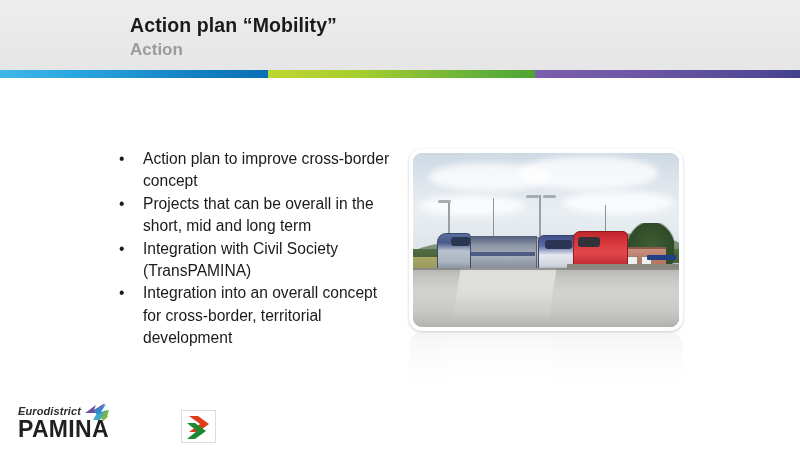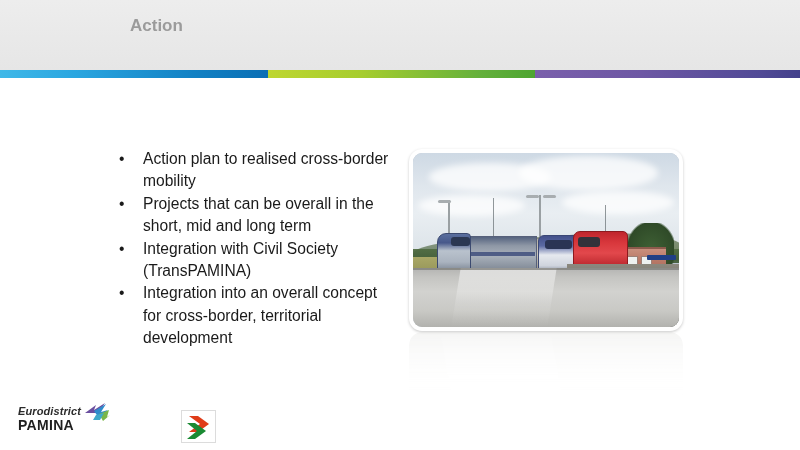--- a/index.html
+++ b/index.html
@@ -313,21 +313,21 @@
     line-height: 1;
   }
   #pamina-eurodistrict {
     font-size: 11px;
     font-weight: bold;
     color: #2b2b2b;
     letter-spacing: 0.1px;
     font-style: italic;
   }
   #pamina-name {
-    font-size: 14px;
+    font-size: 23px;
     font-weight: bold;
     color: #1f1f1f;
     letter-spacing: 0.3px;
     margin-top: 1px;
   }
   #pamina-mark {
     position: absolute;
     right: -2px;
     top: -2px;
     width: 26px;
@@ -345,36 +345,37 @@
     box-sizing: border-box;
   }
 </style>
 </head>
 <body>
 
 <div id="slide">
 
   <div id="header">
     <div id="header-text">
+      <div id="slide-title">Action plan “Mobility”</div>
       <div id="slide-subtitle">Action</div>
     </div>
   </div>
 
   <div id="accent-bar">
     <div class="accent-seg" id="accent-blue"></div>
     <div class="accent-seg" id="accent-green"></div>
     <div class="accent-seg" id="accent-purple"></div>
   </div>
 
   <div id="content">
 
     <ul id="bullets">
       <li class="bullet-item">
         <span class="bullet-dot">•</span>
-        <span>Action plan to realised cross-border mobility</span>
+        <span>Action plan to improve cross-border concept</span>
       </li>
       <li class="bullet-item">
         <span class="bullet-dot">•</span>
         <span>Projects that can be overall in the short, mid and long term</span>
       </li>
       <li class="bullet-item">
         <span class="bullet-dot">•</span>
         <span>Integration with Civil Society (TransPAMINA)</span>
       </li>
       <li class="bullet-item">

